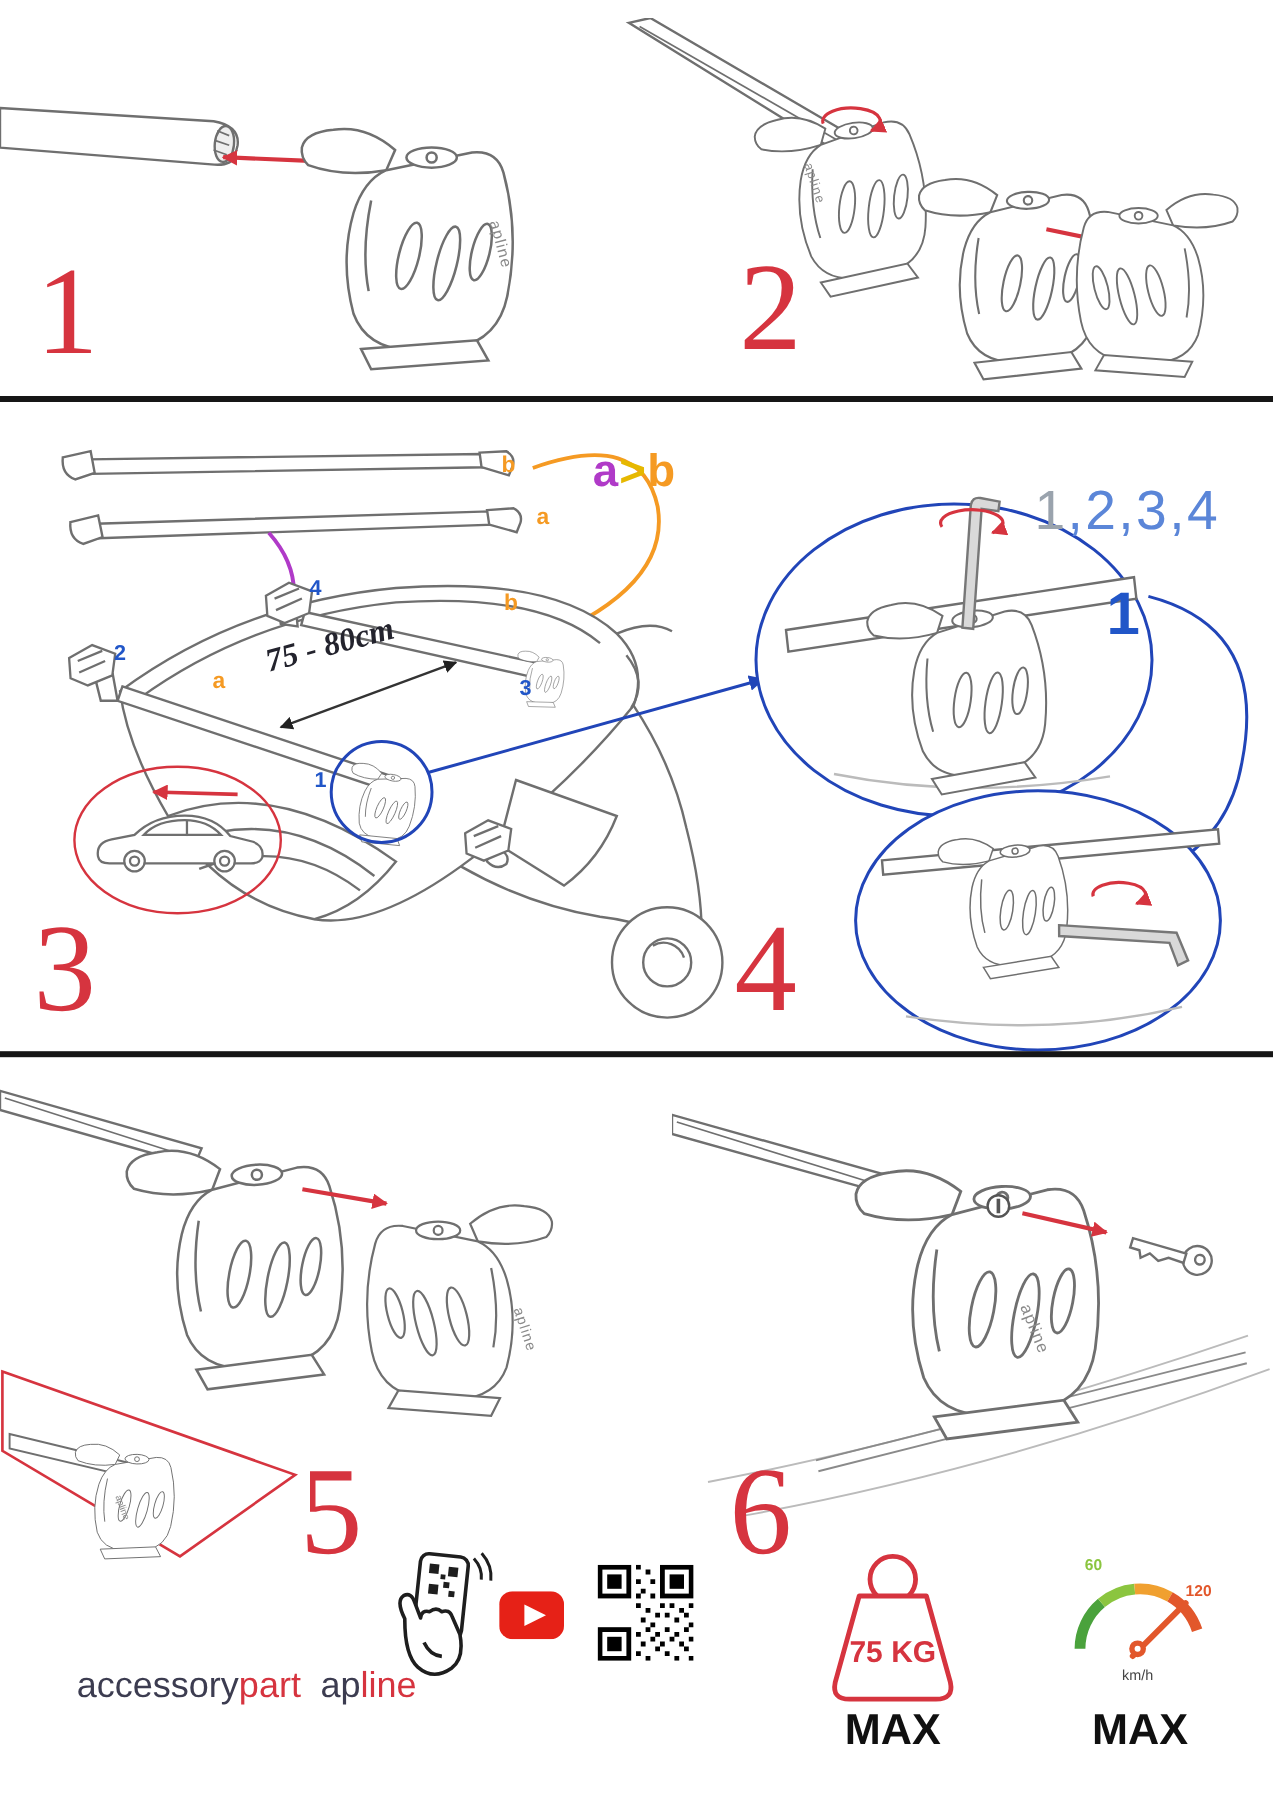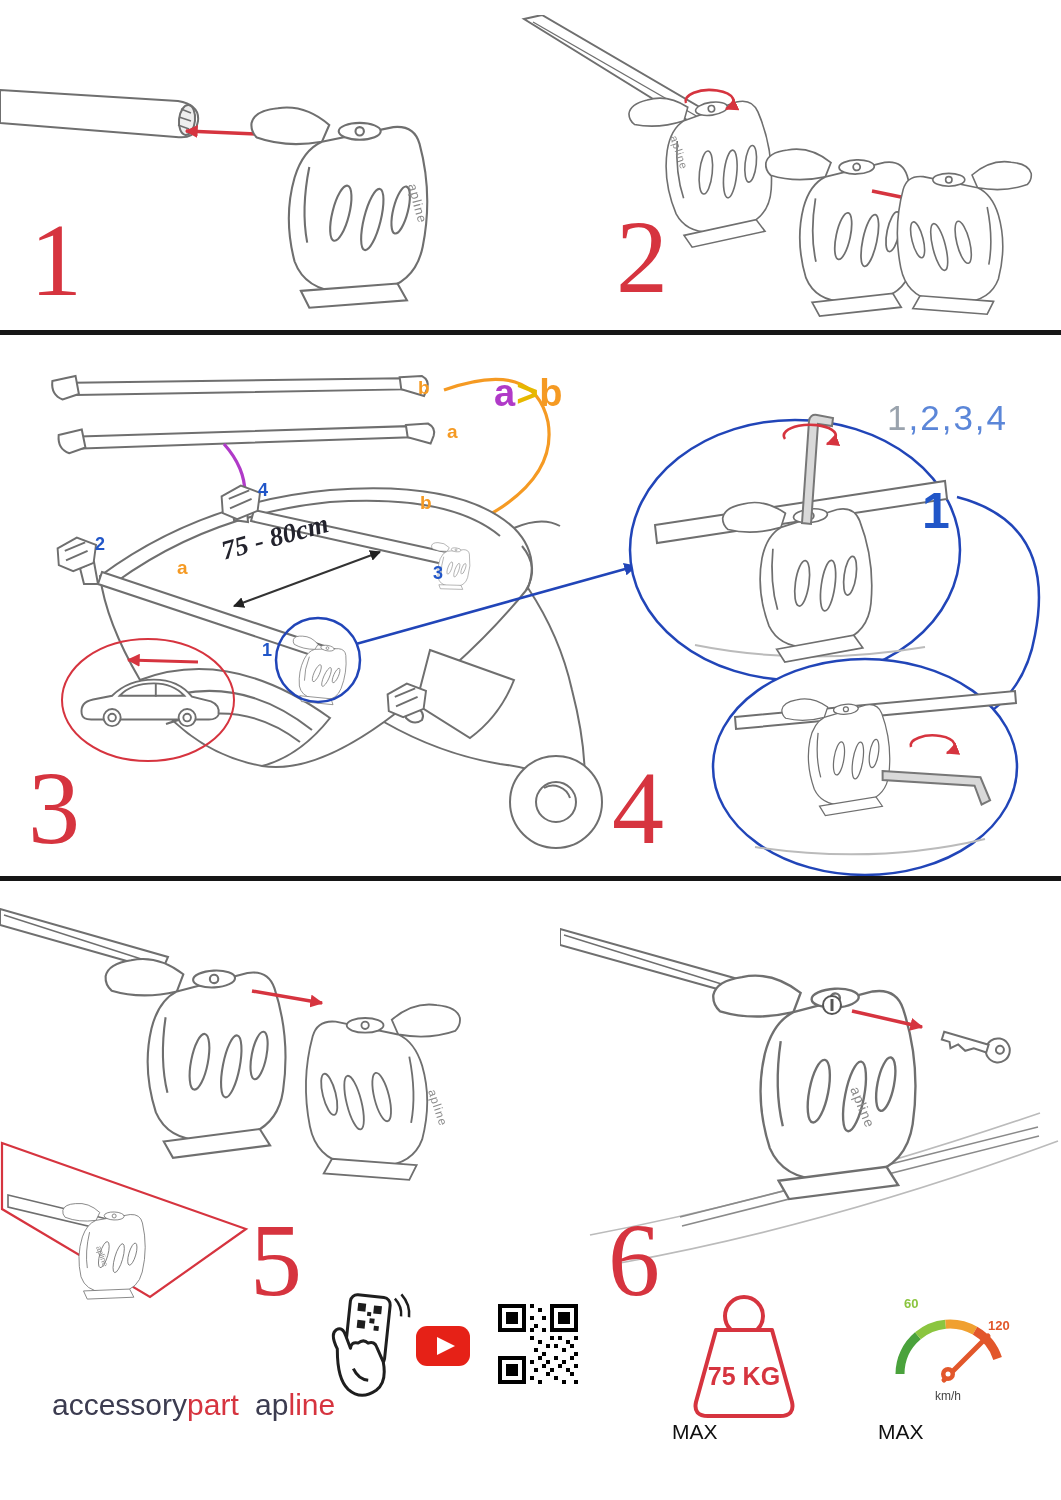--- a/index.html
+++ b/index.html
@@ -5,29 +5,29 @@
   html,body{margin:0;padding:0;background:#fff;}
   #page{position:relative;width:1061px;height:1500px;background:#fff;overflow:hidden;
         font-family:"Liberation Sans",sans-serif;}
   .abs{position:absolute;}
   .stepnum{font-family:"Liberation Serif",serif;font-size:104px;line-height:1;color:#d6343f;}
   .divider{left:0;width:1061px;height:5px;background:#161616;}
   .blue-num{font-size:18px;font-weight:bold;color:#2156c8;}
   .orange-letter{font-size:19px;font-weight:bold;color:#f59a23;}
   .order-note{font-size:38px;font-weight:bold;letter-spacing:1px;}
   .order-note .a{color:#b03ac8;} .order-note .gt{color:#e6b800;} .order-note .b{color:#f59a23;}
-  .sequence{font-size:35px;letter-spacing:2px;margin-left:25px;}
+  .sequence{font-size:46px;letter-spacing:2px;}
   .sequence .first{color:#9aa3ad;} .sequence .rest{color:#5b86d8;}
   .detail-one{font-size:50px;font-weight:600;color:#2156c8;}
   .measurement{font-family:"Liberation Serif",serif;font-style:italic;font-weight:bold;
                font-size:27px;color:#23232d;transform:rotate(-15deg);transform-origin:left center;width:180px;}
   .model{font-size:48px;font-weight:bold;color:#32327e;letter-spacing:1px;}
   .brandline{font-size:30px;font-weight:500;}
   .brandline .dark{color:#3c3c50;} .brandline .red{color:#d6343f;}
-  .maxlabel{width:144px;font-size:21px;font-weight:normal;color:#101010;}
+  .maxlabel{width:144px;text-align:center;font-size:36px;font-weight:bold;color:#101010;}
   svg{display:block;}
 </style>
 </head>
 <body>
 
 <div id="page">
 
   <svg width="0" height="0" style="position:absolute" aria-hidden="true">
     <defs>
       <marker id="mRed" viewBox="0 0 10 10" refX="9" refY="5" markerWidth="13" markerHeight="13" orient="auto-start-reverse" markerUnits="userSpaceOnUse">
@@ -241,21 +241,21 @@
     </g>
     <use href="#foot" transform="translate(138,56) scale(1.18) rotate(-3)" fill="#fff" stroke="#6f6f6f" stroke-width="2"></use>
     <text transform="translate(290,194) rotate(68)" font-size="14" fill="#8a8a8a" letter-spacing="1">apline</text>
     <circle cx="272" cy="110" r="9" fill="#fff" stroke="#555" stroke-width="2"></circle>
     <path d="M272,104 l0,12" stroke="#555" stroke-width="3"></path>
     <line x1="292" y1="116" x2="362" y2="132" stroke="#d6343f" stroke-width="3.5" marker-end="url(#mRed)"></line>
     <use href="#keyShape" transform="translate(408,140) rotate(10)" fill="#fff" stroke="#6f6f6f" stroke-width="2"></use>
   </svg>
   <div class="abs stepnum" style="left:608px;top:1208px">6</div>
 
-  <div class="abs brandline" style="left:52px;top:1388px">
+  <div class="abs brandline" style="left:64px;top:1388px">
     <span class="dark">accessory</span><span class="red">part</span>
     <span class="dark" style="margin-left:8px">ap</span><span class="red">line</span>
   </div>
 
   <svg class="abs" style="left:322px;top:1290px" width="90" height="108" viewBox="0 0 90 108">
     <g transform="rotate(6 45 54)" stroke="#1e1e1e" stroke-width="3" fill="#fff" stroke-linejoin="round">
       <rect x="24" y="6" width="40" height="68" rx="7"></rect>
       <path d="M68,6 q8,7 8,17" fill="none" stroke-width="2.5"></path>
       <path d="M74,1 q10,9 10,22" fill="none" stroke-width="2.5"></path>
       <g fill="#1e1e1e" stroke="none">

